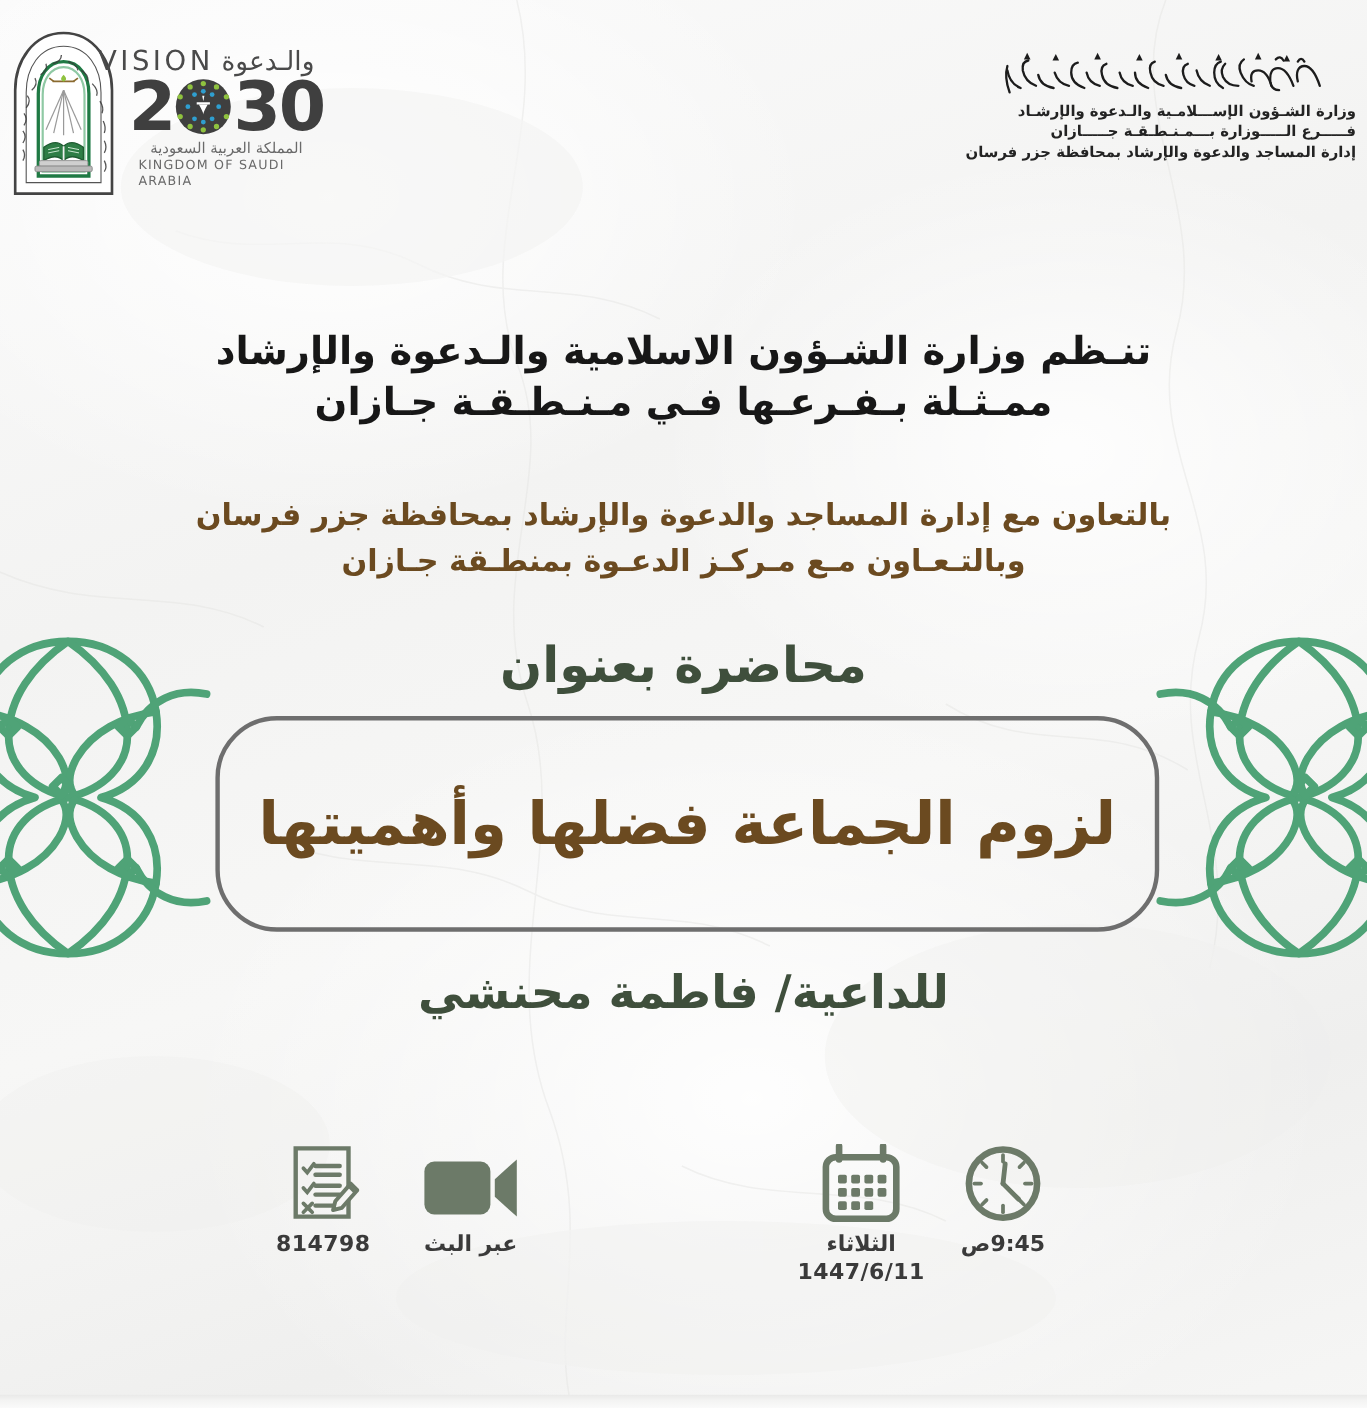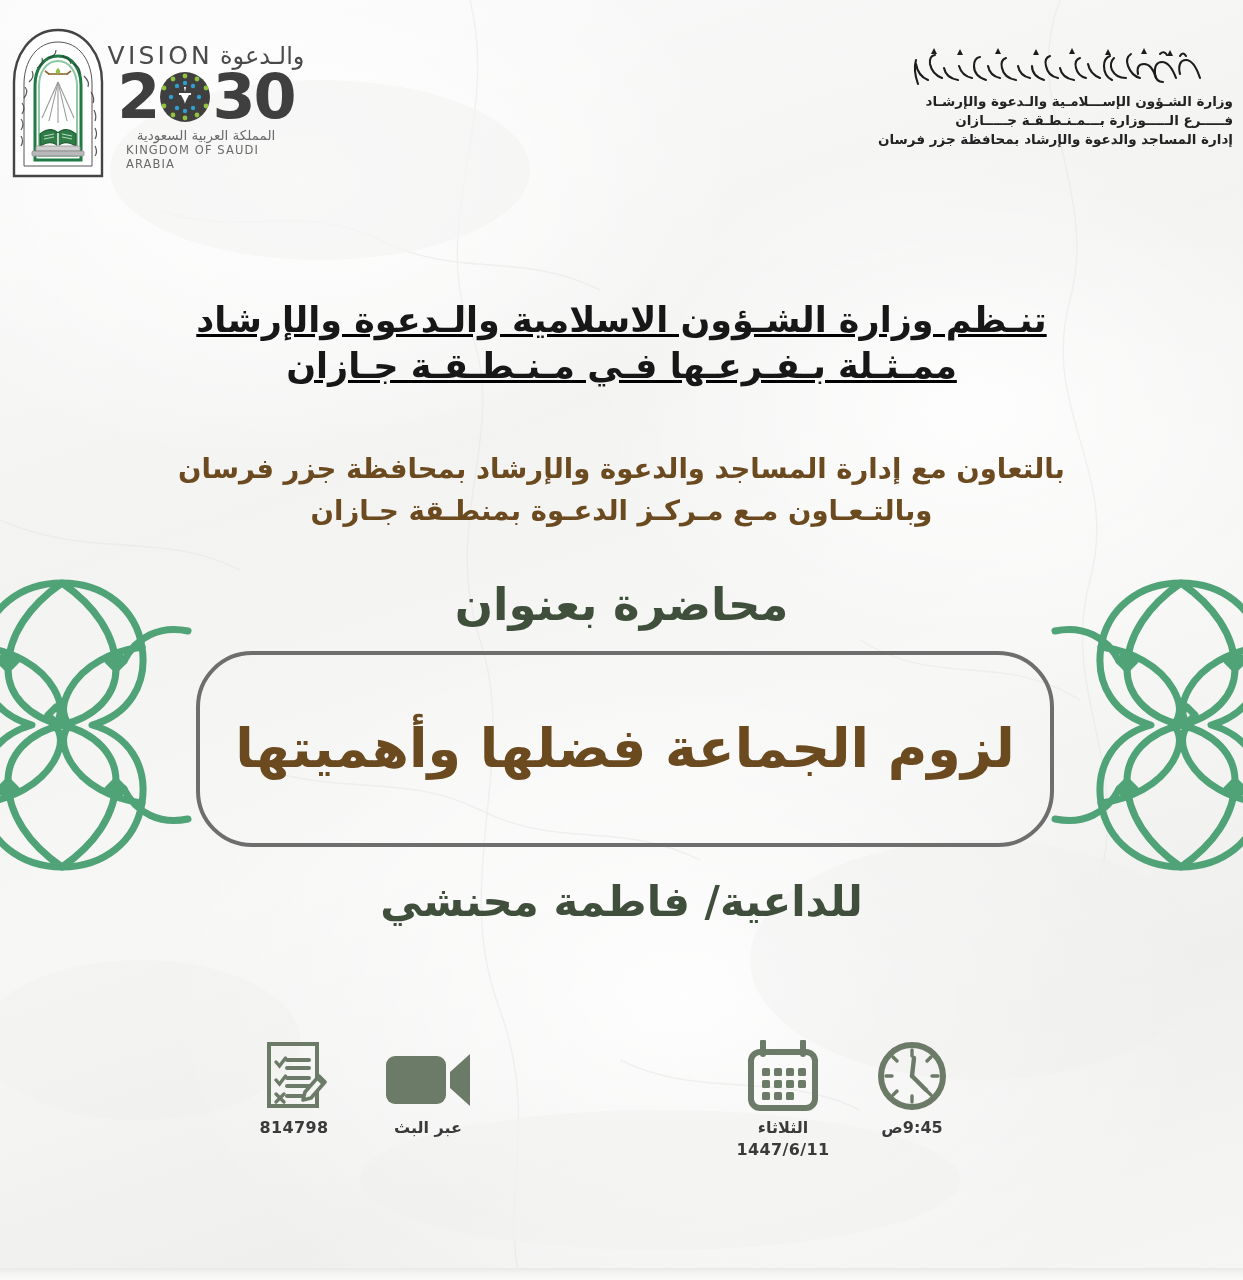--- a/index.html
+++ b/index.html
@@ -26,40 +26,40 @@
   #bottomstrip{
     position:absolute;left:0;right:0;bottom:0;height:12px;
     background:linear-gradient(180deg,#e9e9e8 0%,#f3f3f2 40%,#fafafa 100%);
   }
 
   
   .hdr{position:absolute;top:0;left:0;right:0;height:190px;}
   .logo-left{position:absolute;left:4px;top:26px;display:flex;align-items:center;gap:14px;direction:ltr;}
   .emblem{width:108px;height:160px;display:block;}
   .vision{display:flex;flex-direction:column;align-items:center;width:160px;}
-  .vision-top{display:flex;align-items:baseline;justify-content:center;gap:7px;width:100%;}
+  .vision-top{display:flex;align-items:baseline;justify-content:flex-end;gap:7px;width:100%;}
   .vision-word{font-size:25px;letter-spacing:3.2px;color:#4a4a4a;font-weight:400;}
   .vision-ar{font-size:24px;color:#4a4a4a;font-family:"DejaVu Sans",sans-serif;letter-spacing:2px;}
   .vision-num{display:flex;align-items:center;justify-content:center;margin-top:-2px;}
   .vision-num .d{font-size:62px;font-weight:700;color:#3f3f3f;line-height:.95;letter-spacing:-2px;}
   .vision-dot{width:52px;height:52px;margin:0 1px;}
   .vision-sub-ar{font-size:13.5px;color:#6a6a6a;margin-top:1px;letter-spacing:.3px;}
   .vision-sub-en{font-size:11.5px;color:#6a6a6a;letter-spacing:1.1px;direction:ltr;}
 
   .ministry{position:absolute;right:10px;top:44px;text-align:right;direction:rtl;width:350px;}
   .ministry-svg{display:block;margin:0 auto 2px auto;}
   .ministry-l{font-size:13.5px;font-weight:700;color:#232323;line-height:1.42;letter-spacing:.2px;white-space:nowrap;}
 
   
   .orn{position:absolute;pointer-events:none;}
   .orn-left{left:-88px;top:565px;}
   .orn-right{right:-88px;top:565px;}
 
   
-  .org{position:absolute;left:0;right:0;top:298px;text-align:center;text-decoration:underline;}
+  .org{position:absolute;left:0;right:0;top:298px;text-align:center;}
   .org-l{font-size:35px;font-weight:700;color:#171717;line-height:1.30;letter-spacing:.5px;}
   .coop{position:absolute;left:0;right:0;top:410px;text-align:center;margin-top:38px;}
   .coop-l{font-size:27.5px;font-weight:700;color:#6b4a20;line-height:1.52;letter-spacing:.4px;}
 
   .kicker{position:absolute;left:0;right:0;top:578px;text-align:center;}
   .kicker span{font-size:45px;font-weight:700;color:#3f4f3c;letter-spacing:.5px;}
 
   .titlebox{
     position:absolute;left:196px;top:651px;width:858px;height:196px;
     border:4px solid #6e6e6e;border-radius:56px;
@@ -71,21 +71,21 @@
     text-align:right;line-height:1.2;
   }
 
   .speaker{position:absolute;left:0;right:0;top:877px;text-align:center;}
   .speaker span{font-size:42px;font-weight:700;color:#3f4f3c;letter-spacing:.4px;}
 
   
   .inforow{position:absolute;left:0;right:0;top:1040px;height:140px;direction:ltr;}
   .info{position:absolute;display:flex;flex-direction:column;align-items:center;gap:6px;}
   .info .ic{height:72px;display:flex;align-items:flex-end;justify-content:center;}
-  .info .lbl{font-size:16px;font-weight:700;color:#3a3a3a;line-height:1.22;text-align:center;direction:rtl;}
+  .info .lbl{font-size:20px;font-weight:700;color:#3a3a3a;line-height:1.22;text-align:center;direction:rtl;}
   .info .lbl.num{font-family:"DejaVu Sans",sans-serif;letter-spacing:.4px;}
   .i-form{left:240px;width:108px;}
   .i-cam{left:362px;width:132px;}
   .i-cal{left:718px;width:130px;}
   .i-clk{left:848px;width:128px;}
 </style>
 </head>
 <body>
 
 <div id="poster">

